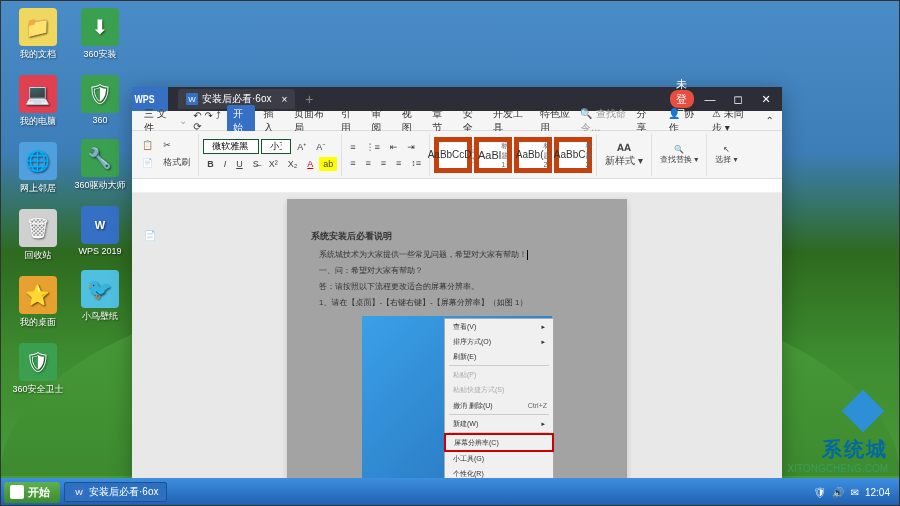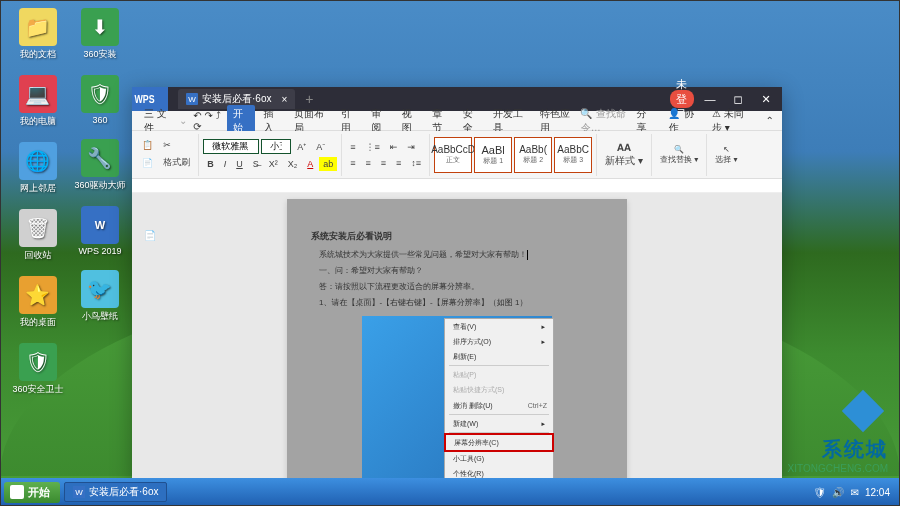--- a/index.html
+++ b/index.html
@@ -28,21 +28,21 @@
 .mitem.active { background: #3670c4; color: #fff; border-radius: 2px; }
 .menubar-right { margin-left: auto; display: flex; gap: 18px; padding-right: 8px; align-items: center; }
 .searchcmd { color: #999; }
 
 .ribbon { height: 48px; background: #f5f5f5; border-bottom: 1px solid #ddd; display: flex; align-items: center; padding: 2px 6px; gap: 4px; font-size: 9px; color: #444; overflow: hidden; }
 .rgrp { display: flex; flex-direction: column; gap: 2px; border-right: 1px solid #e0e0e0; padding-right: 4px; height: 42px; justify-content: center; }
 .rrow { display: flex; gap: 2px; align-items: center; }
 .rbtn { padding: 1px 3px; border: 1px solid transparent; cursor: pointer; }
 .fontname { width: 56px; height: 15px; border: 1px solid #14532d; font-size: 9px; padding: 0 8px; background: #fff; }
 .style-gallery { display: flex; gap: 2px; }
-.sbox { width: 38px; height: 36px; border: 1px solid #c2410c; display: flex; flex-direction: column; align-items: center; justify-content: center; font-size: 8px; background: #fff; }
+.sbox { width: 38px; height: 36px; border: 5px solid #c2410c; display: flex; align-items: center; justify-content: center; font-size: 8px; background: #fff; }
 .sbox .prev { font-size: 10px; color: #333; }
 .sbox .lbl { font-size: 7px; color: #666; }
 
 .ruler { height: 14px; background: #fff; border-bottom: 1px solid #eee; }
 
 .docarea { flex: 1; background: #e8e8e8; overflow: auto; display: flex; justify-content: center; padding-top: 6px; }
 .page { width: 340px; background: #a3a3a3; box-shadow: 0 2px 6px rgba(0,0,0,0.15); padding: 30px 24px; font-size: 8px; color: #333; line-height: 1.6; }
 .page h4 { font-size: 9px; font-weight: bold; margin-bottom: 6px; }
 .page p { margin-bottom: 3px; text-indent: 1em; }
 .cursor { display: inline-block; width: 1px; height: 10px; background: #000; vertical-align: middle; }

